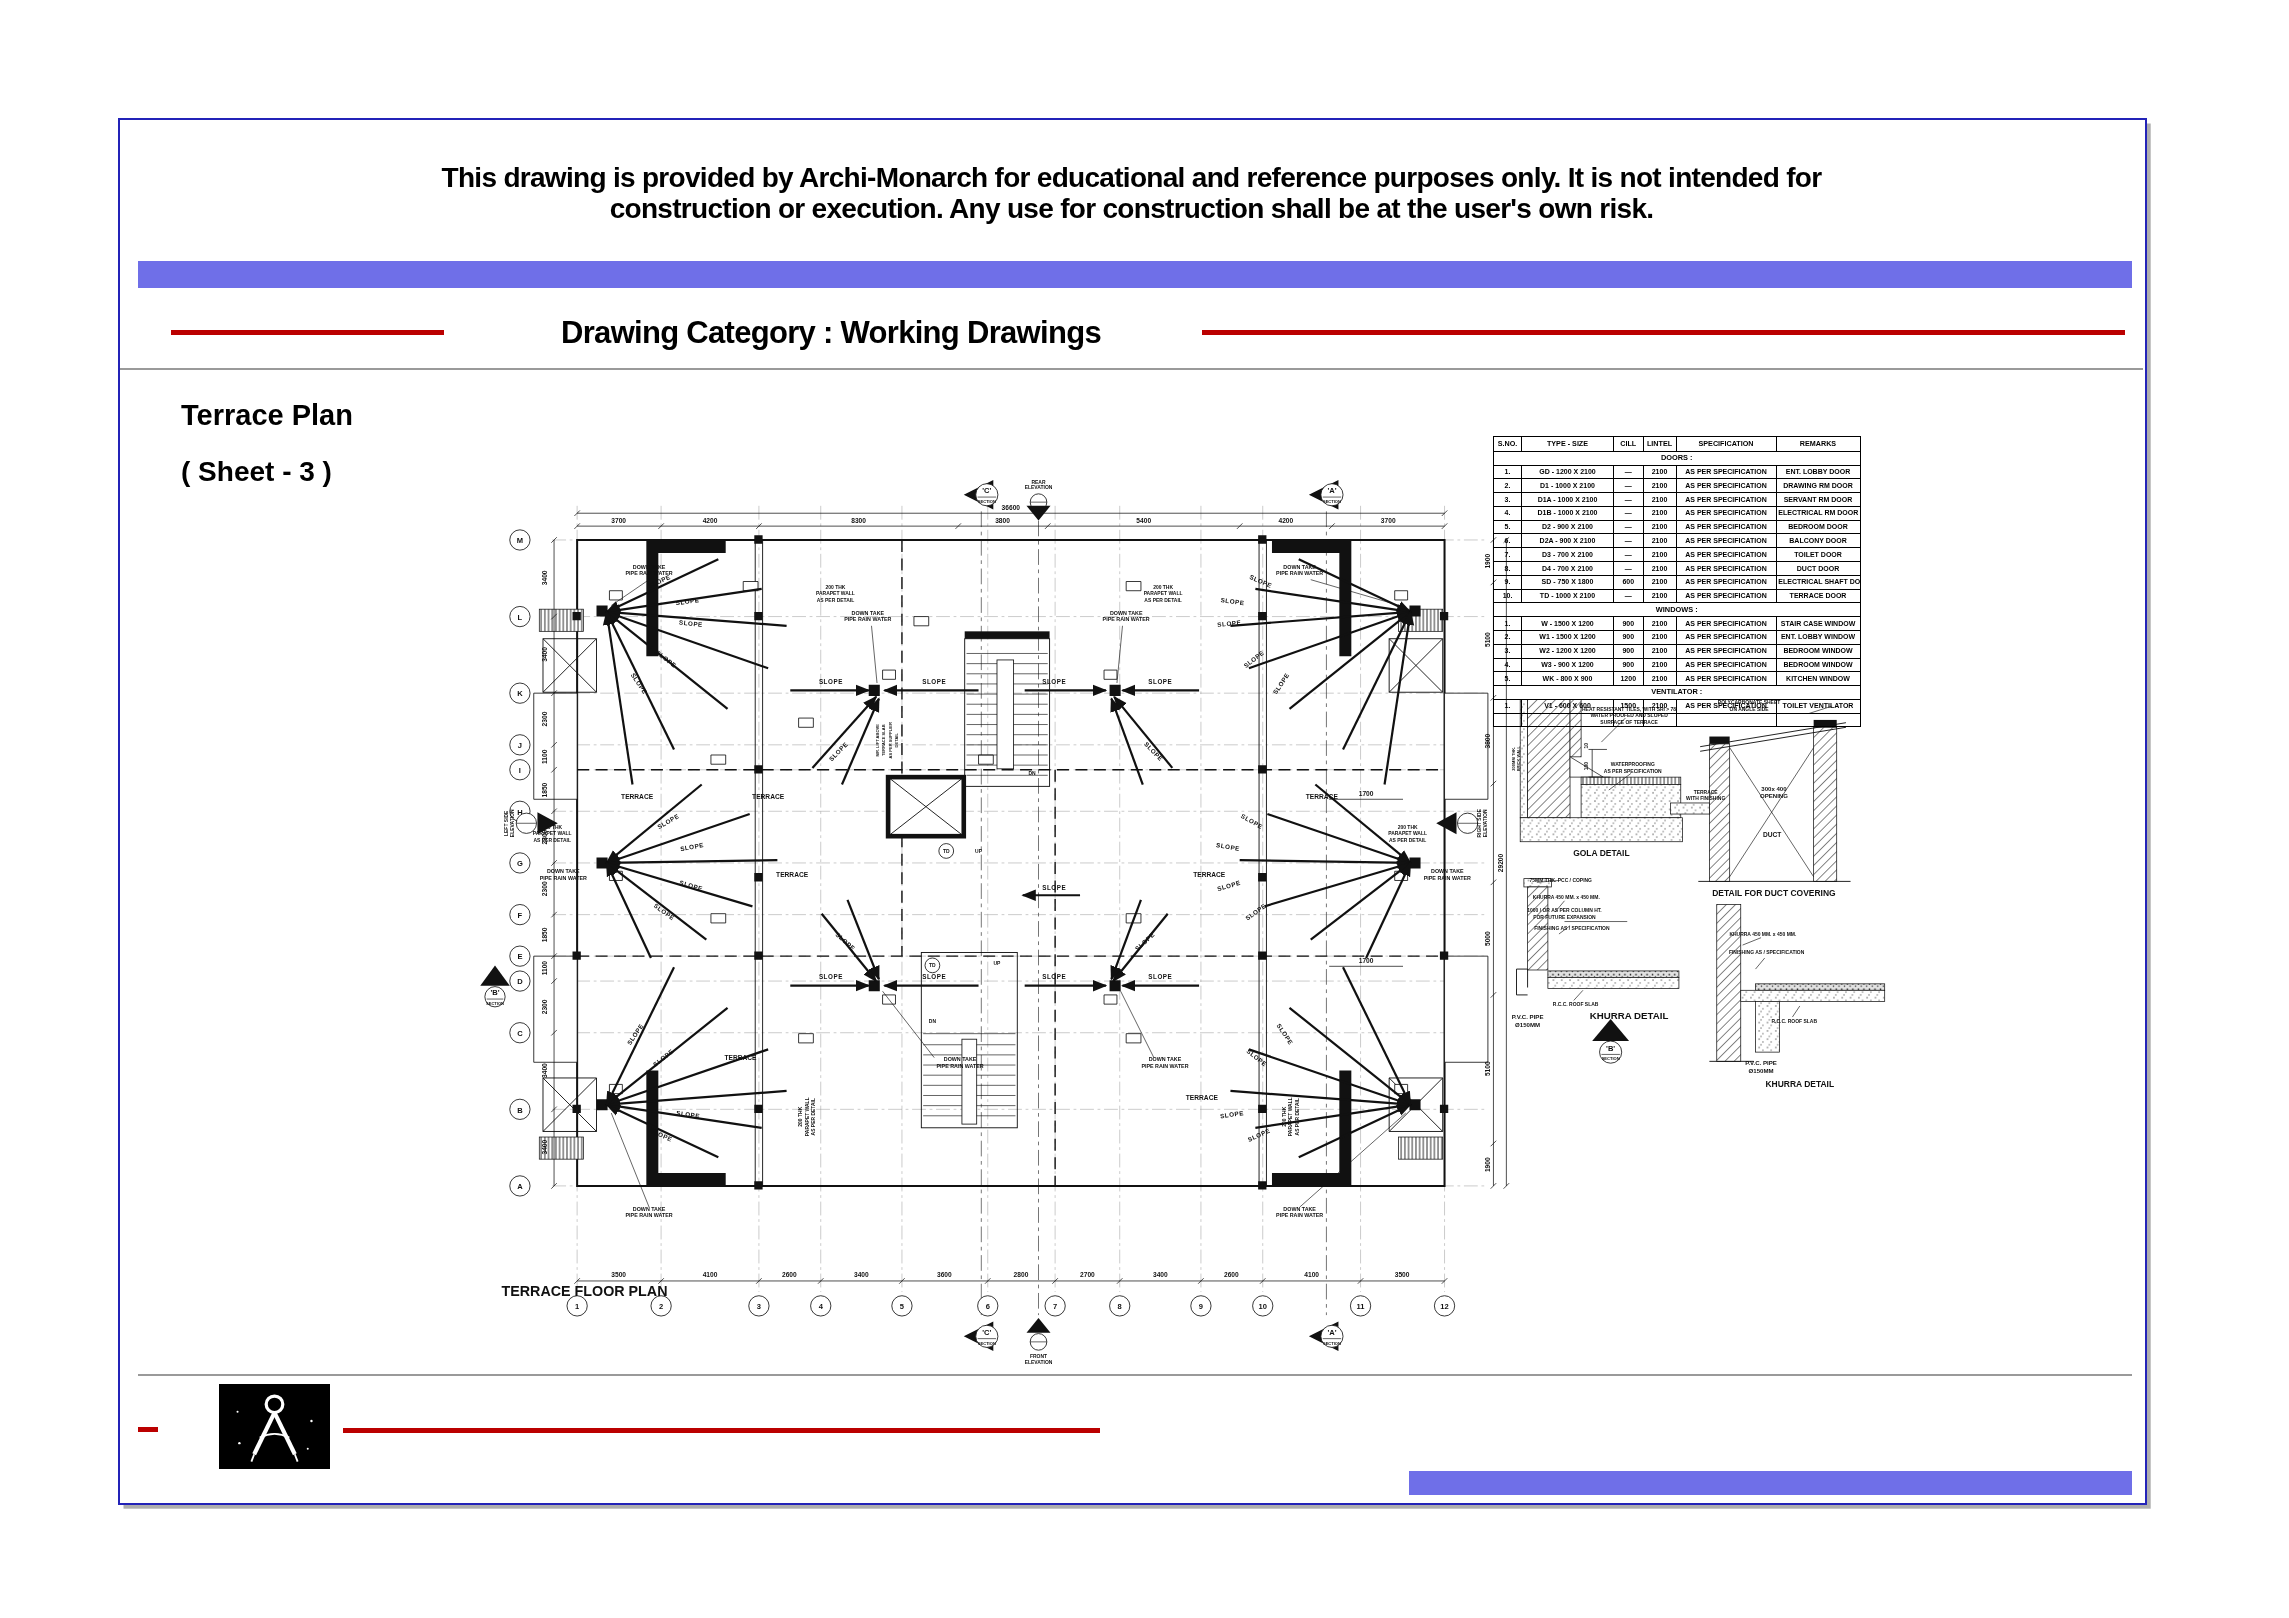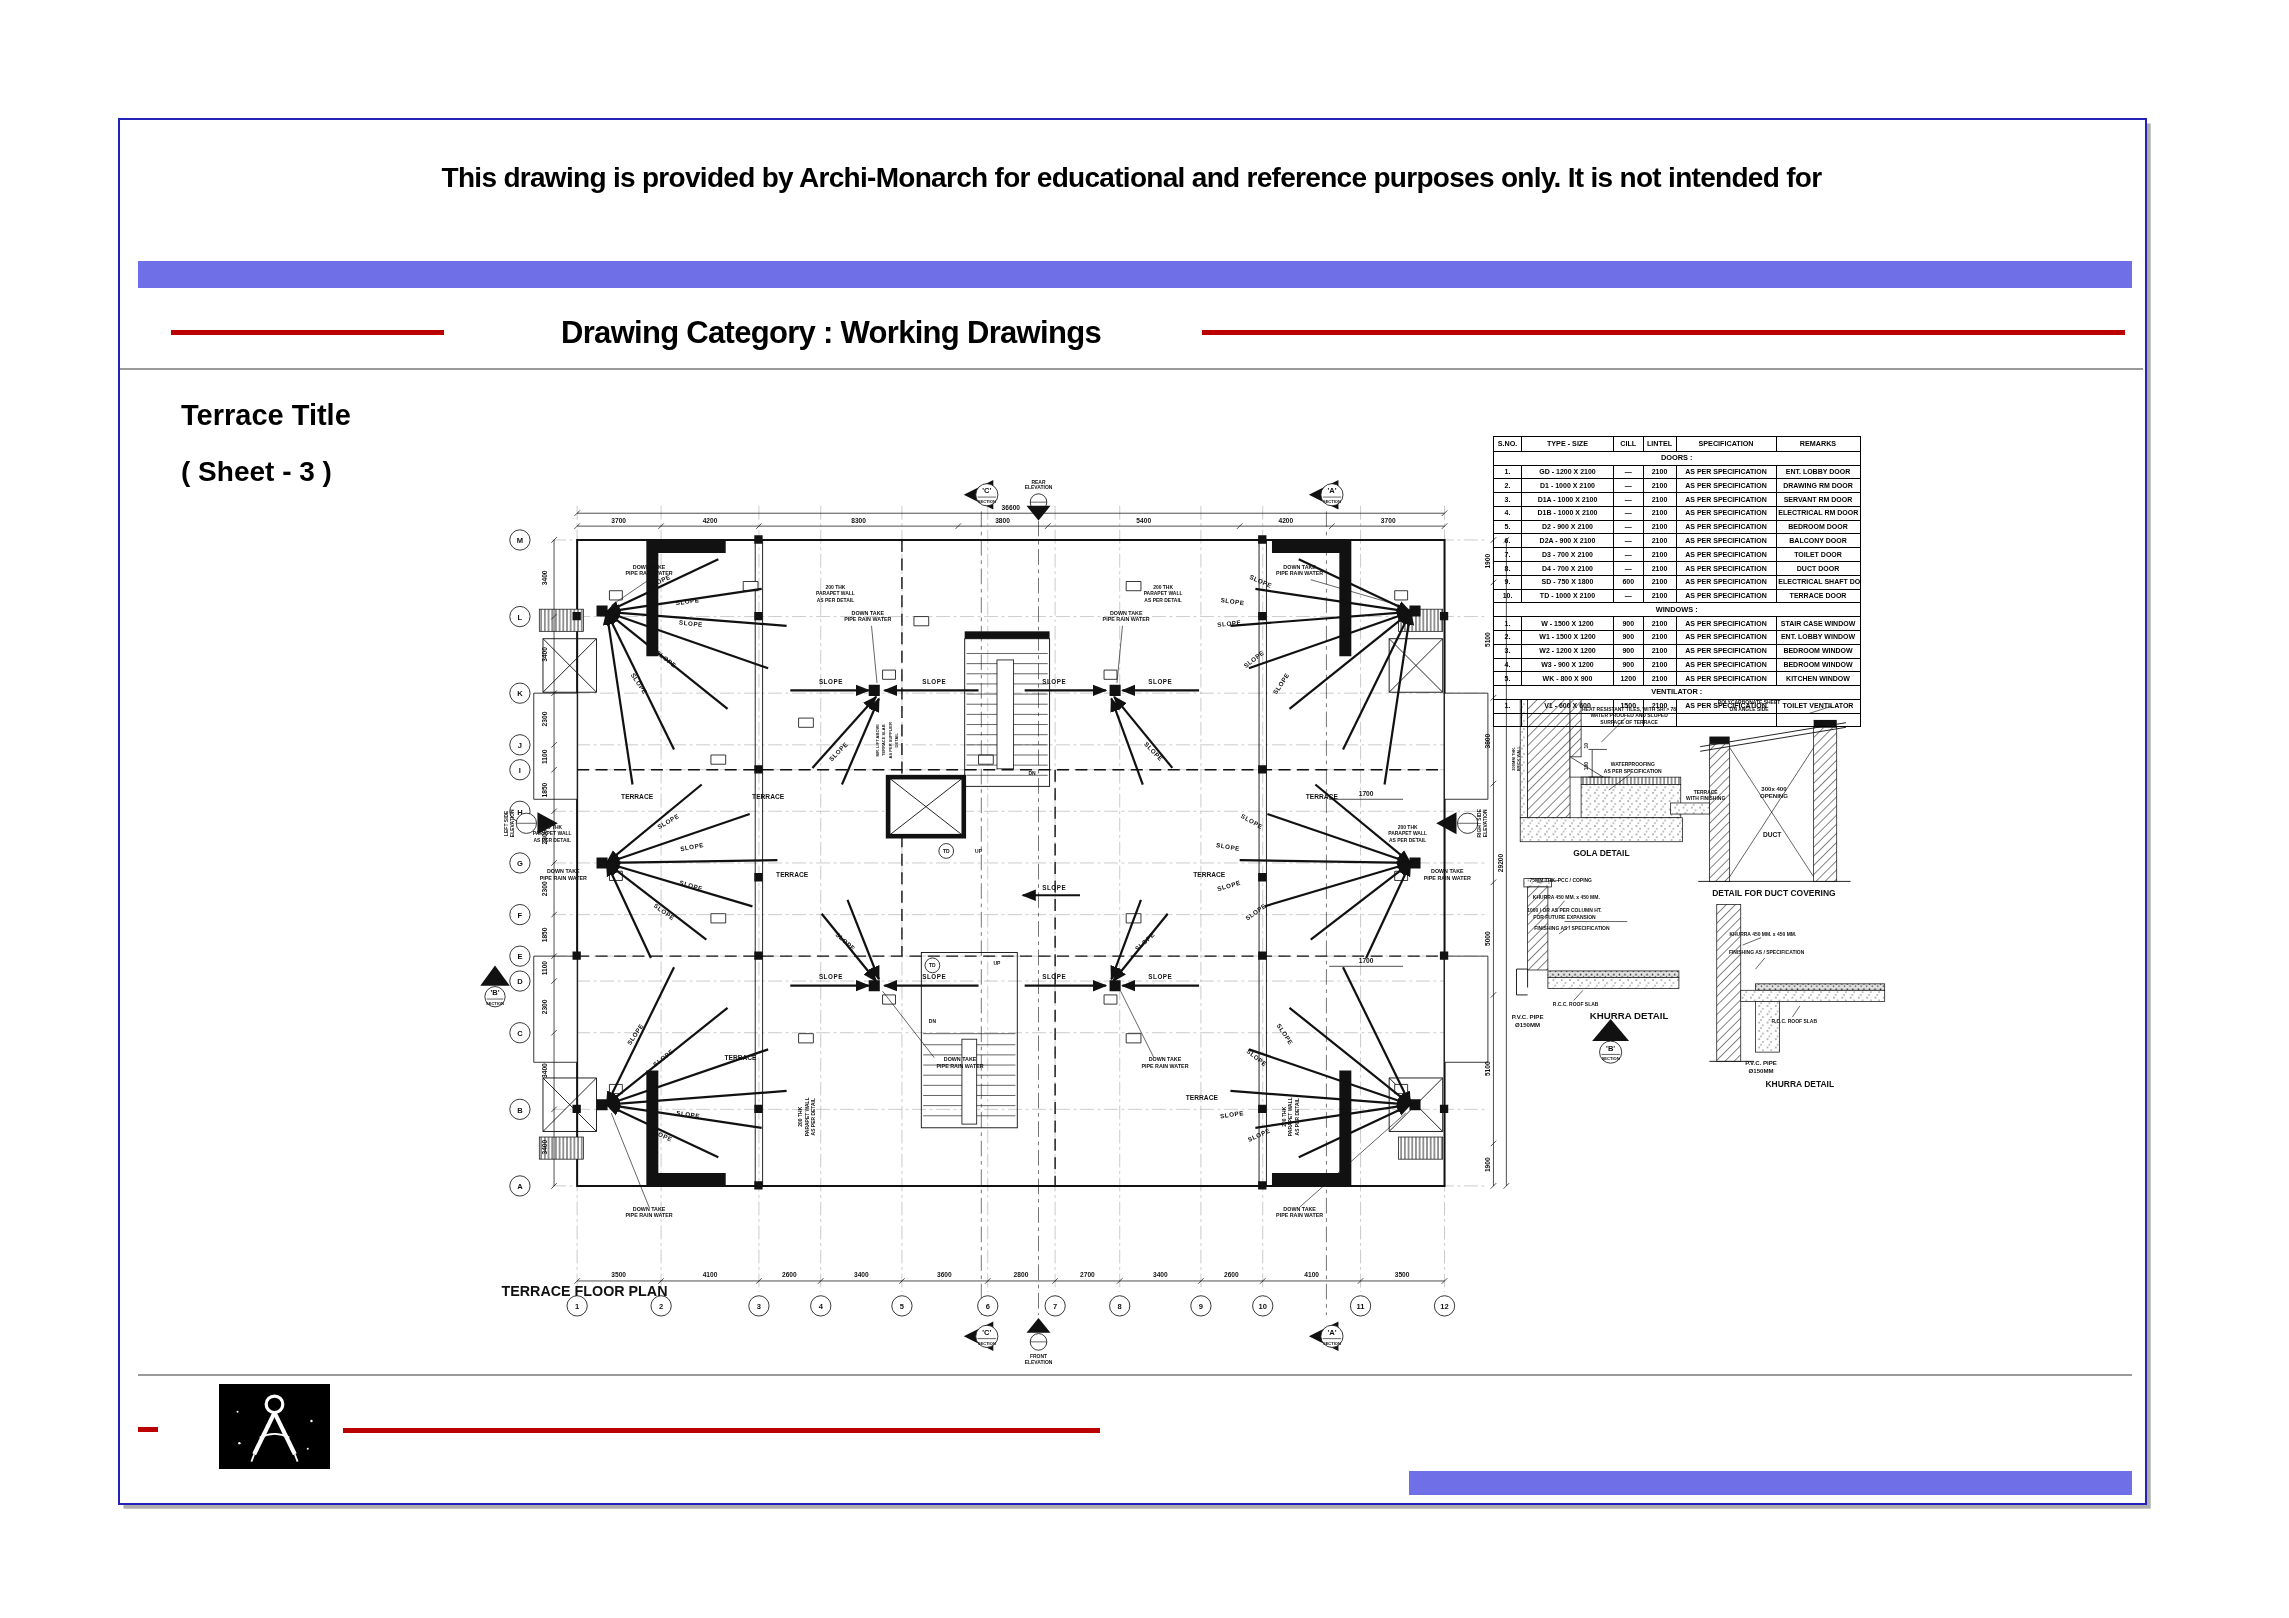--- a/index.html
+++ b/index.html
@@ -51,28 +51,29 @@
   .wht{fill:#fff;stroke:#111;stroke-width:.9}
 </style>
 </head>
 <body>
 
 <div class="page">
 
   <div class="abs frame"></div>
 
   <div class="abs disc-line" style="top:162px">This drawing is provided by Archi-Monarch for educational and reference purposes only. It is not intended for</div>
+  <div class="abs disc-line" style="top:193px">construction or execution. Any use for construction shall be at the user's own risk.</div>
   <div class="abs bar-top"></div>
 
   <div class="abs redline" style="left:171px;top:330px;width:273px"></div>
   <div class="abs cat-text">Drawing Category : Working Drawings</div>
   <div class="abs redline" style="left:1202px;top:330px;width:923px"></div>
   <div class="abs gray-div"></div>
 
-  <div class="abs plan-name">Terrace Title</div>
+  <div class="abs plan-name">Terrace Plan</div>
   <div class="abs plan-sheet">( Sheet - 3 )</div>
 
   <svg class="abs" style="left:480px;top:480px" width="1440" height="932" viewBox="0 0 1560 1010">
     <defs>
       <marker id="arw" viewBox="0 0 10 10" refX="9" refY="5" markerWidth="6.5" markerHeight="6.5" orient="auto">
         <path d="M0,1 L10,5 L0,9 z" fill="#111"></path>
       </marker>
       <pattern id="hatch" width="7" height="7" patternUnits="userSpaceOnUse" patternTransform="rotate(45)">
         <rect width="7" height="7" fill="#fff"></rect>
           <line x1="0" y1="0" x2="0" y2="7" stroke="#444" stroke-width="1.4"></line>

